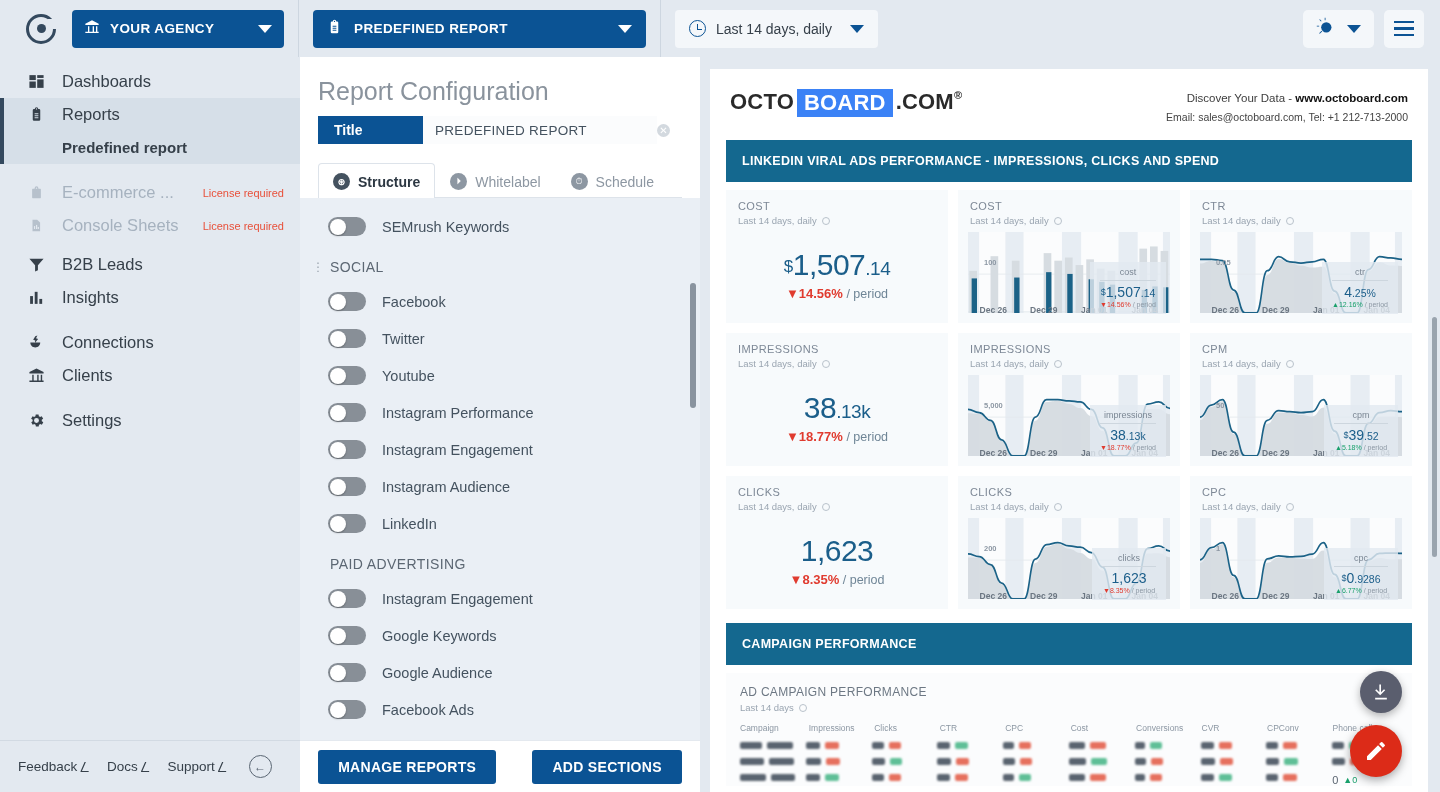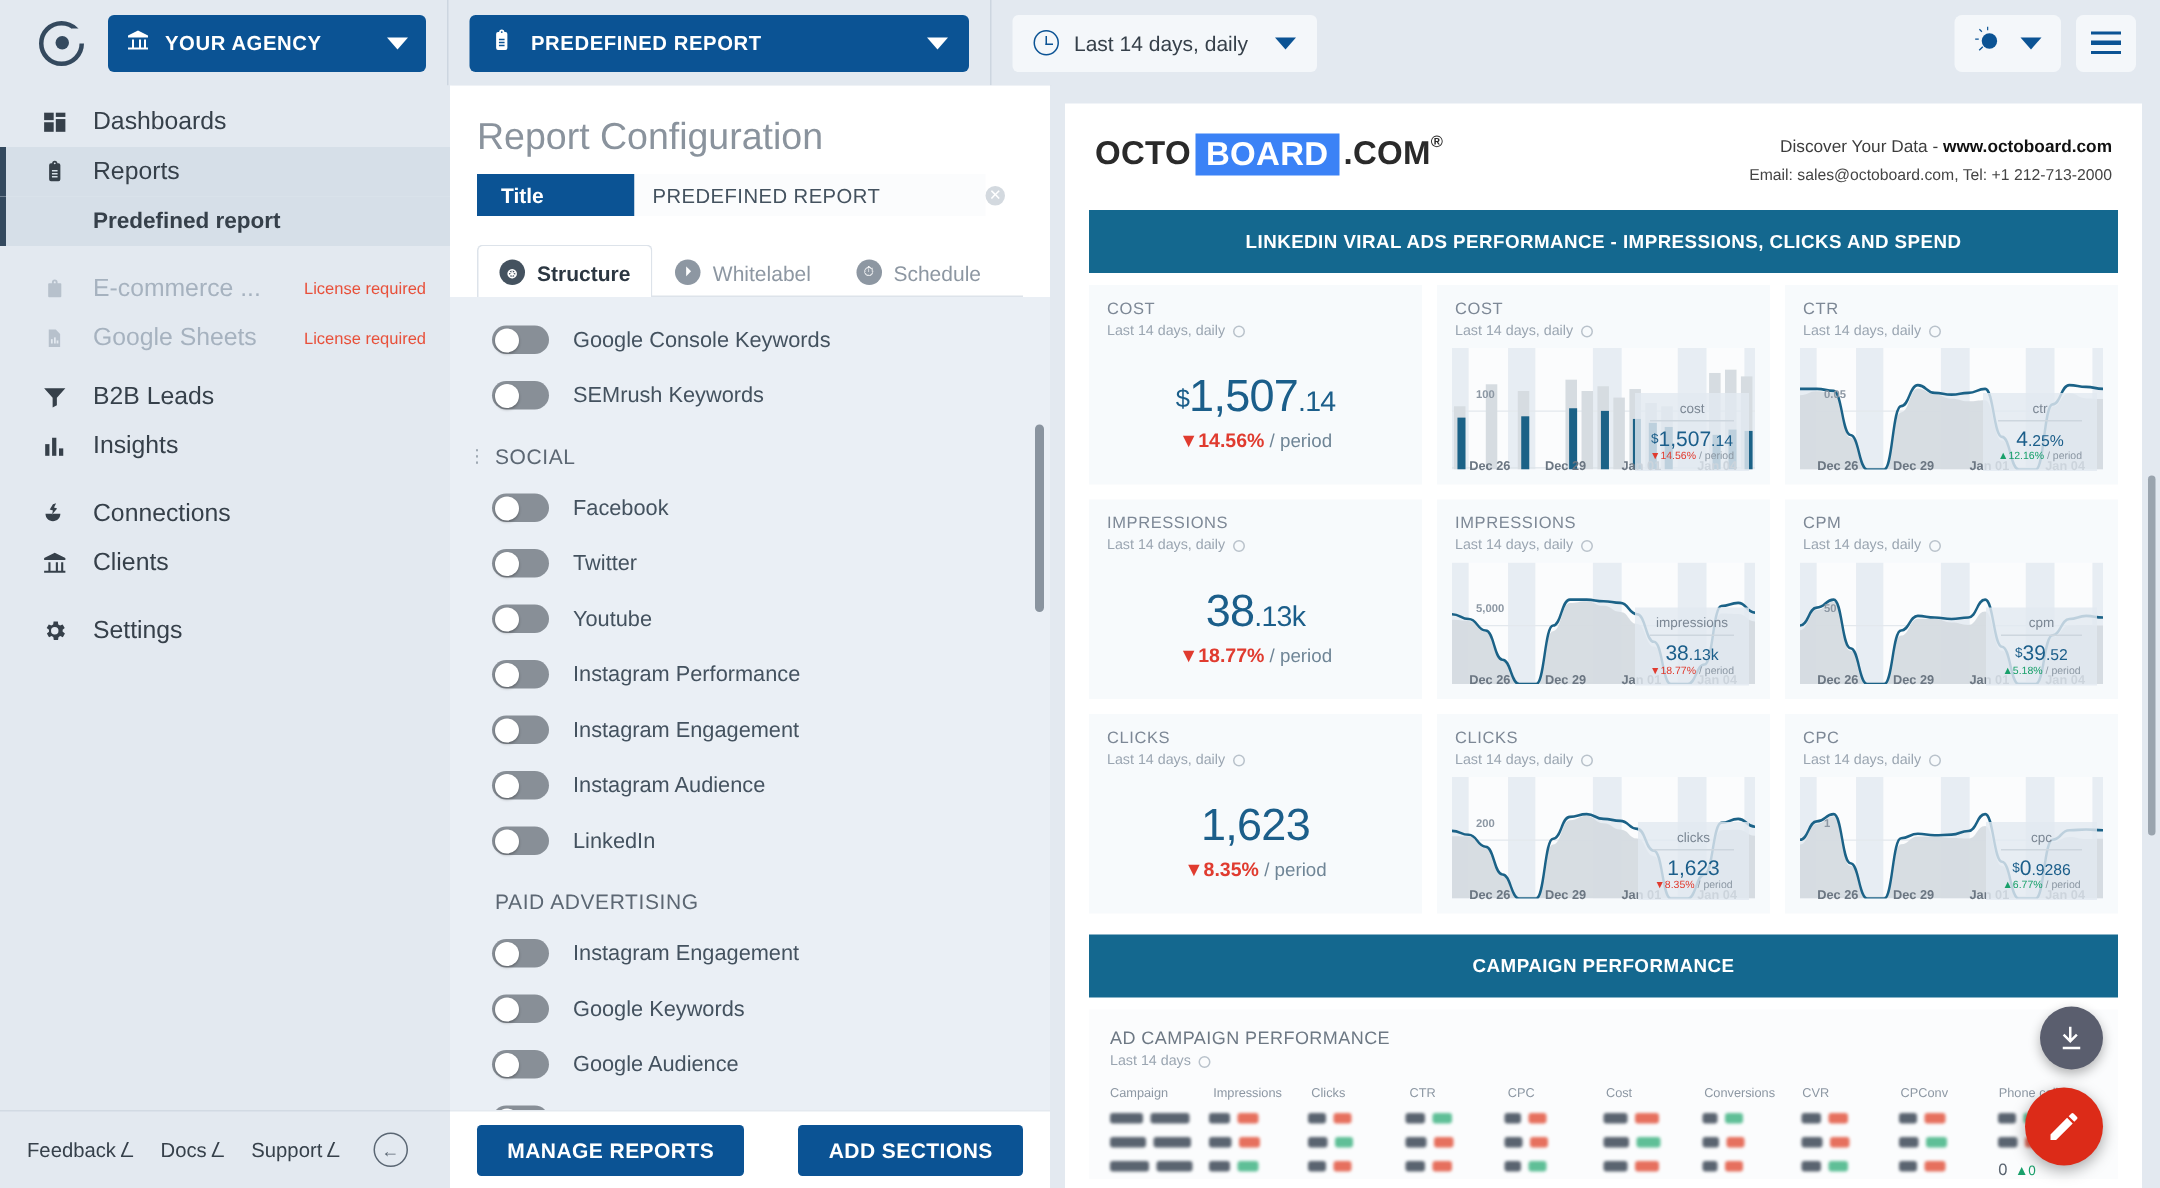--- a/index.html
+++ b/index.html
@@ -187,21 +187,21 @@
   .rep-head { display:flex; align-items:flex-start; justify-content:space-between; padding: 4px 4px 0 4px; }
   .octo-logo { display:flex; align-items:flex-start; font-size:22px; font-weight:bold; color:#2a2a2a; letter-spacing:.2px;}
   .octo-red { background:#3b82f6; color:#fff; padding: 1px 7px; margin: 0 3px; }
   .octo-reg { font-size:11px; vertical-align: super; }
   .rep-contact { text-align:right; font-size:11.5px; color:#3d3d3d; line-height:1.7; }
   .rep-contact b { color:#111; }
   .rep-contact .em { font-size:10.5px; color:#444; }
 
   .sec-bar {
     background:#14688f; color:#fff; font-size:12.5px; font-weight:bold; letter-spacing:.3px;
-    padding: 14px 16px; margin-top: 14px; text-align: center;
+    padding: 14px 16px; margin-top: 14px;
   }
 
   .kpi-grid { display:grid; grid-template-columns: 1fr 1fr 1fr; gap: 10px; margin-top: 8px; }
   .kpi {
     background:#f7fafc; height: 133px; padding: 10px 12px; position:relative; overflow:hidden;
   }
   .kpi-t { font-size:11px; color:#7d8896; letter-spacing:.4px; }
   .kpi-s { font-size:9.5px; color:#9aa5b1; margin-top:3px; display:flex; align-items:center; gap:5px;}
   .info-dot { width:8px;height:8px;border-radius:50%;border:1px solid #b9c2cb; display:inline-block;}
   .kpi-big { text-align:center; margin-top: 22px; color:#1b5e8a; }
@@ -359,21 +359,21 @@
           </div>
           <div class="nav-item disabled">
             <span class="ic">
               <svg width="14" height="17" viewBox="0 0 24 24" fill="currentColor">
                 <path d="M6 2h8l5 5v15H6z"></path>
                 <rect x="8.5" y="13" width="2" height="5" fill="#e3e9f0"></rect>
                 <rect x="12" y="11" width="2" height="7" fill="#e3e9f0"></rect>
                 <rect x="15" y="14.5" width="2" height="3.5" fill="#e3e9f0"></rect>
               </svg>
             </span>
-            <span>Google Sheets</span>
+            <span>Console Sheets</span>
             <span class="lic">License required</span>
           </div>
           <div class="nav-gap-sm"></div>
           <div class="nav-item">
             <span class="ic">
               <svg width="17" height="17" viewBox="0 0 24 24" fill="currentColor">
                 <path d="M2 4h20l-8 9v7l-4 2v-9z"></path>
               </svg>
             </span>
             <span>B2B Leads</span>
@@ -452,24 +452,20 @@
             <span>Whitelabel</span>
           </div>
           <div class="tab">
             <span class="tic">⏱</span>
             <span>Schedule</span>
           </div>
         </div>
 
       <div class="toggle-list">
         <div class="tl-inner" id="toggles-container">
-            <div class="toggle-row">
-              <div class="sw"></div>
-              <div class="toggle-label">Google Console Keywords</div>
-            </div>
             <div class="toggle-row">
               <div class="sw"></div>
               <div class="toggle-label">SEMrush Keywords</div>
             </div>
             <div class="group-head">
               <span class="drag-dots">⋮</span>
               <span>SOCIAL</span>
             </div>
             <div class="toggle-row">
               <div class="sw"></div>

